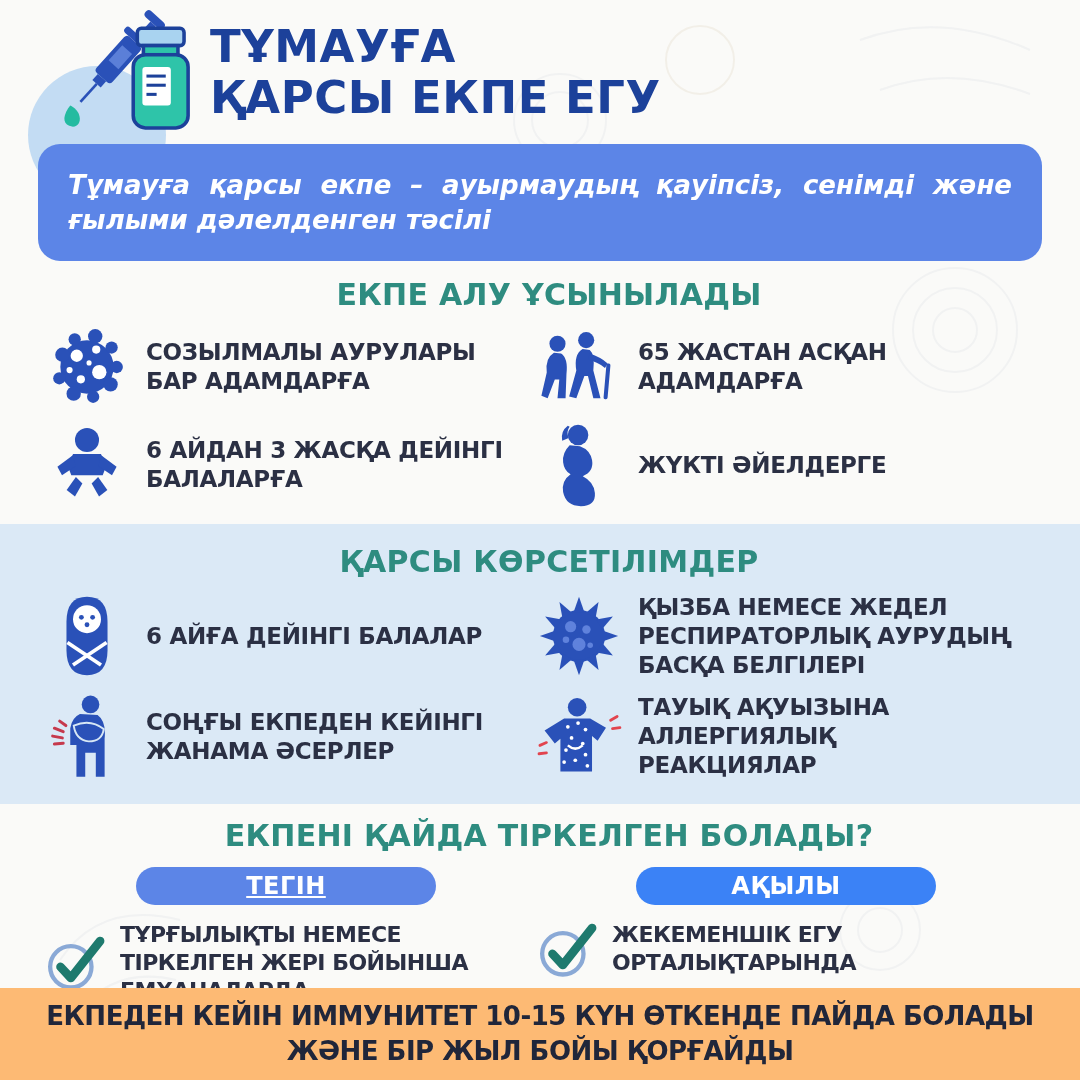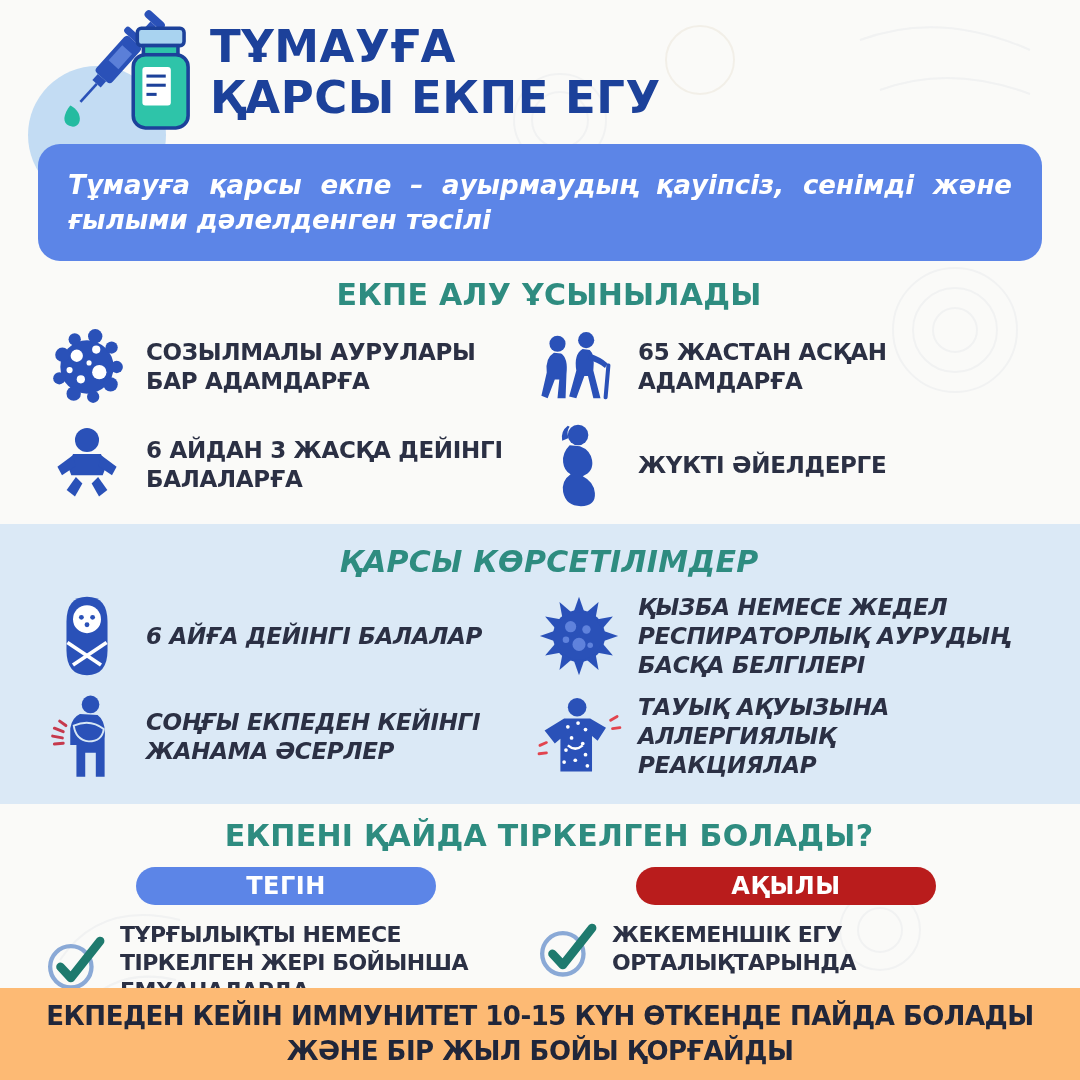--- a/index.html
+++ b/index.html
@@ -22,28 +22,28 @@
 
   .section{padding:16px 44px 4px;}
   .section-heading{font-size:30px;font-weight:bold;color:#2E8C80;margin:0 0 14px 18px;letter-spacing:.3px;text-align:center;}
 
   .items-grid{display:grid;grid-template-columns:484px 1fr;column-gap:8px;row-gap:14px;}
   .item{display:flex;align-items:center;gap:16px;}
   .item-icon{flex:0 0 86px;display:flex;justify-content:center;align-items:center;}
   .item-text{font-size:23px;font-weight:bold;color:#2B3044;line-height:1.25;letter-spacing:-.3px;max-width:366px;}
   .col-right .item-text{max-width:422px;}
 
-  .contra{background:#DBE9F6;margin-top:12px;padding:20px 44px 24px;font-style:italic;}
+  .contra{background:#DBE9F6;margin-top:12px;padding:20px 44px 24px;}
 
   .where{padding:14px 44px 0;}
   .where-grid{display:grid;grid-template-columns:484px 1fr;column-gap:8px;}
   .badge{width:300px;height:38px;border-radius:19px;margin:0 auto 16px;display:flex;align-items:center;justify-content:center;
     color:#fff;font-size:24px;font-weight:bold;letter-spacing:.5px;}
-  .badge-free{background:#5C85E7;}
-  .badge-paid{background:#b91c1c;}
+  .badge-free{background:#5C85E7;text-decoration:underline;}
+  .badge-paid{background:#3b82f6;}
   .check-item{display:flex;align-items:center;gap:12px;margin-bottom:14px;justify-content:flex-end;}
   .check-icon{flex:0 0 64px;display:flex;justify-content:center;}
   .check-text{font-size:22px;font-weight:bold;color:#2B3044;line-height:1.27;letter-spacing:-.5px;}
 
   .footer{position:absolute;left:0;right:0;bottom:0;height:92px;background:#fdba74;z-index:2;
     display:flex;flex-direction:column;align-items:center;justify-content:center;}
   .footer-line{font-size:26px;font-weight:bold;color:#20263A;letter-spacing:-.5px;white-space:nowrap;line-height:1.35;}
 </style>
 </head>
 <body>

